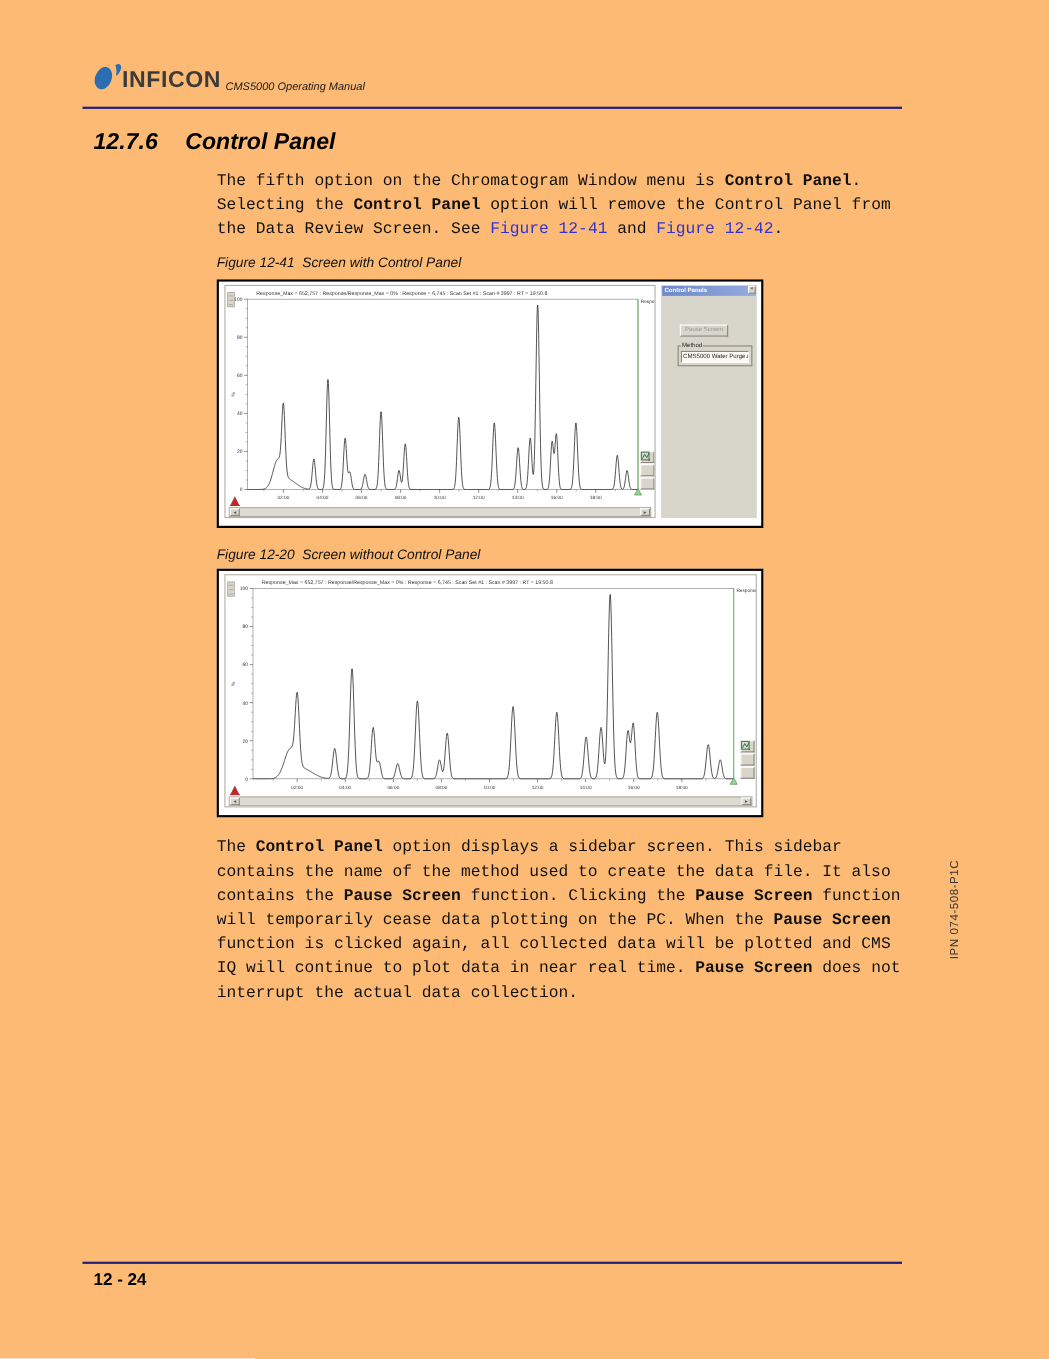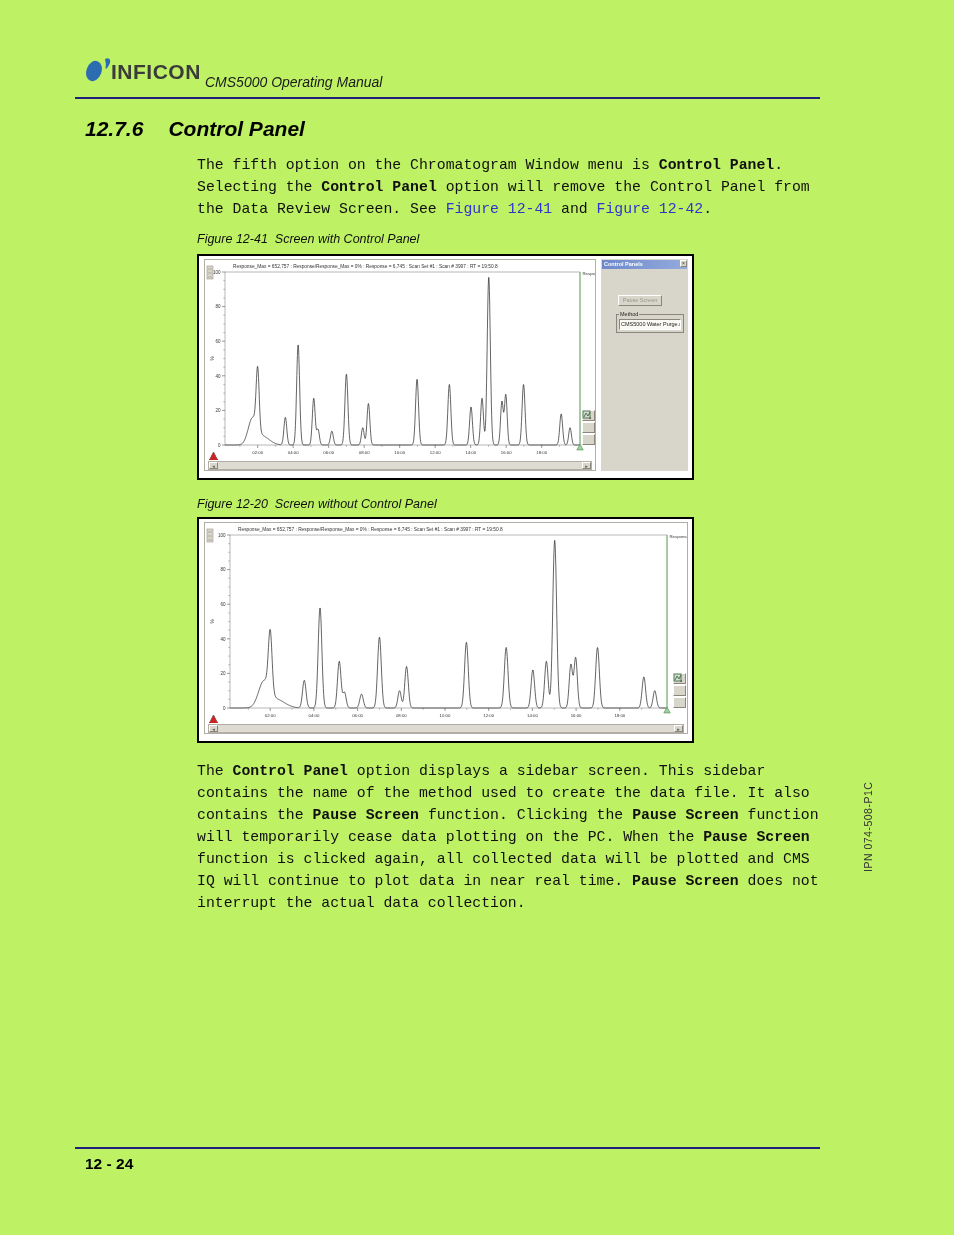--- a/index.html
+++ b/index.html
@@ -1,22 +1,22 @@
 <!DOCTYPE html>
 <html><head>
 <meta charset="utf-8">
 <style>
   * { margin:0; padding:0; box-sizing:border-box; }
   html,body { background:#ffffff; }
-  .page { position:relative; width:954px; height:1235px; background:#bef264;
+  .page { position:relative; width:954px; height:1235px; background:#fdba74;
           font-family:"Liberation Sans", sans-serif; color:#111; overflow:hidden; }
   .abs { position:absolute; }
 
   
-  .manual-title { left:205px; top:74px; font-size:14px; font-style:italic; color:#1a1a1a; }
+  .manual-title { left:205px; top:74px; font-size:10px; font-style:italic; color:#1a1a1a; }
   .rule { background:#20207c; height:2px; }
   .logo-wrap { left:84px; top:55px; width:130px; height:30px; }
 
   
   .heading { left:85px; top:117px; font-size:21px; font-weight:bold; font-style:italic; display:flex; gap:25px; color:#000; }
   .body-text { font-size:14.8px; line-height:22px; color:#101010;font-family:Liberation Mono, monospace; }
   .b { font-weight:bold; }
   .link { color:#3333cc; }
   .caption { font-style:italic; font-size:12.5px; white-space:pre-wrap; color:#101010; }
 

